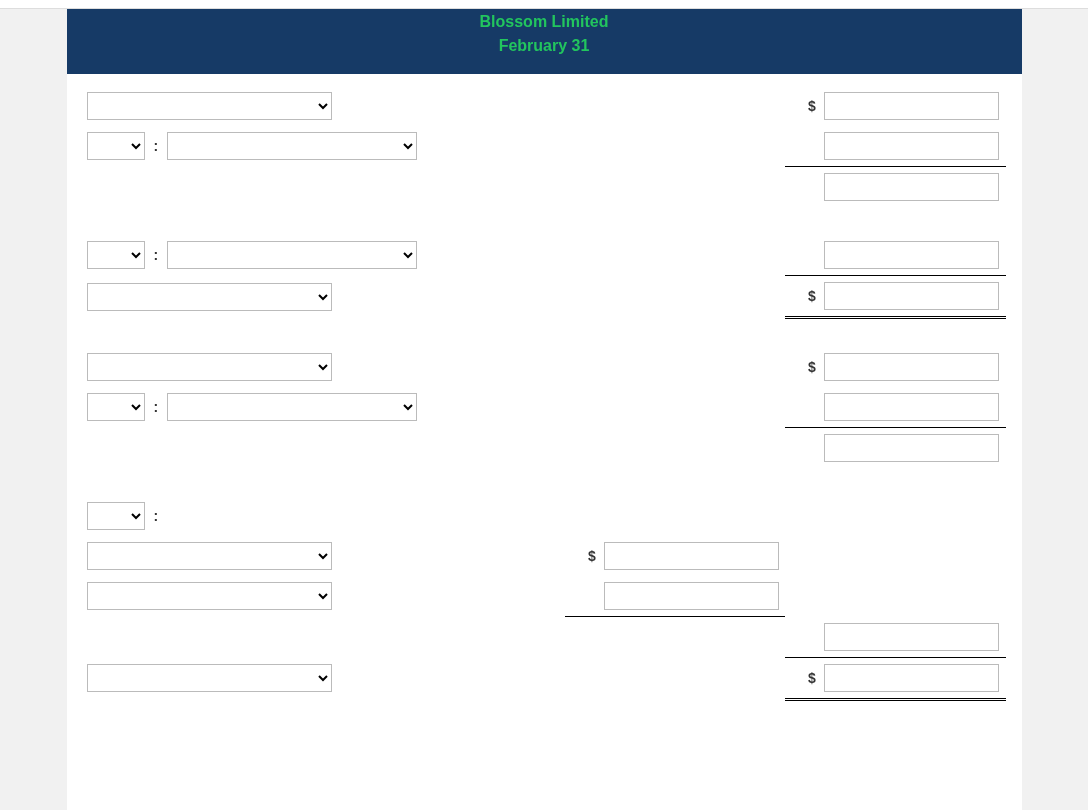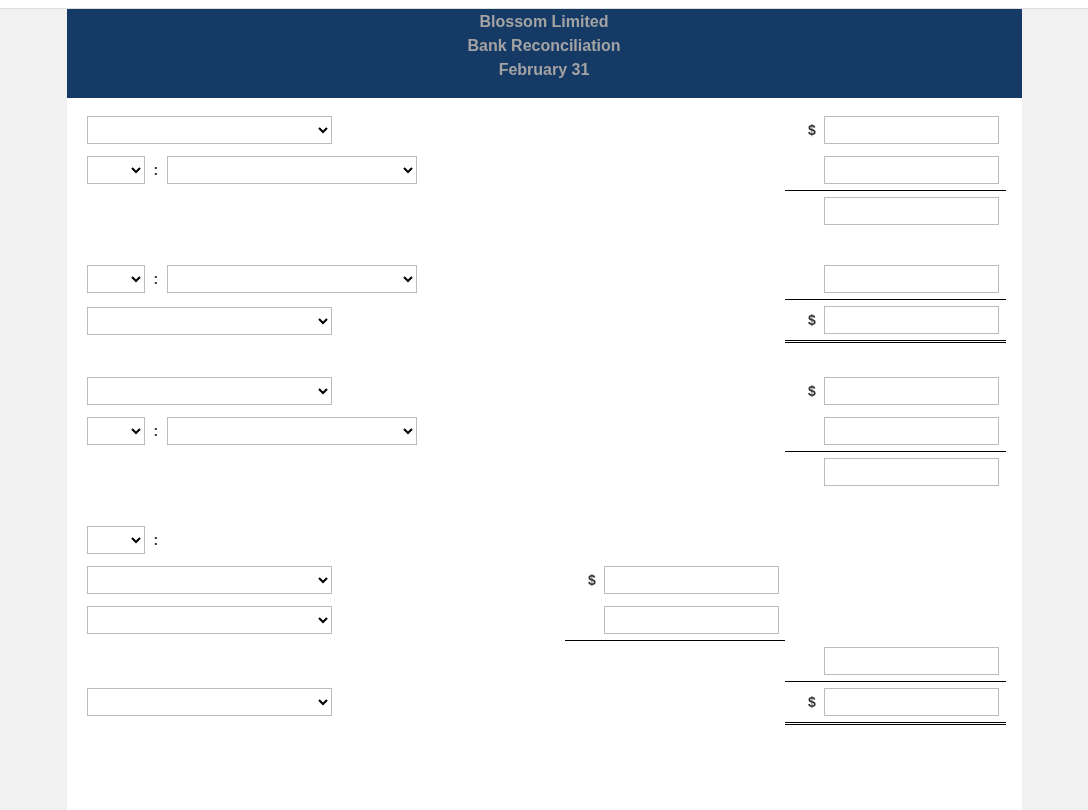--- a/index.html
+++ b/index.html
@@ -1,18 +1,18 @@
 <!DOCTYPE html>
 <html><head>
 <meta charset="utf-8">
 <style>
   html,body{margin:0;padding:0;background:#f1f1f1;font-family:Arial,Helvetica,sans-serif;font-size:14px;color:#333}
   .viewport-bar{height:8px;background:#fff;border-bottom:1px solid #ddd}
   .sheet{background:#fff;width:955px;margin:0 auto;min-height:802px;padding-bottom:20px}
-  .banner{background:#163a66;color:#a3a3a3;text-align:center;font-weight:bold;padding:1px 0 16px 0;line-height:1.5;font-size:16px}
+  .banner{background:#163a66;color:#22c55e;text-align:center;font-weight:bold;padding:1px 0 16px 0;line-height:1.5;font-size:16px}
   .work{padding:12px 16px 0 16px}
   table.grid{border-collapse:collapse;width:100%}
   table.grid td{vertical-align:middle;padding:6px 4px}
   td.c1{width:260px}
   td.c2{width:200px}
   td.c3{width:26px;text-align:right;padding-right:4px;font-weight:bold}
   td.c4{width:175px}
   td.c5{width:26px;text-align:right;padding-right:4px;font-weight:bold}
   td.c6{width:175px}
   .sel_wide{width:245px;height:28px;border:1px solid #bbb;background:#fff;font-size:13px}
@@ -26,21 +26,20 @@
   .spacer td{height:16px}
 </style>
 </head>
 <body>
 
 <div class="viewport-bar"></div>
 
 <div class="sheet">
   <div class="banner">
     <div>Blossom Limited</div>
-    <div>Bank Reconciliation</div>
     <div>February 31</div>
   </div>
 
   <div class="work">
     <table class="grid">
 
       <tbody>
           <tr>
         <td class="c1">
           <select class="sel_wide" value=""><option></option></select>

